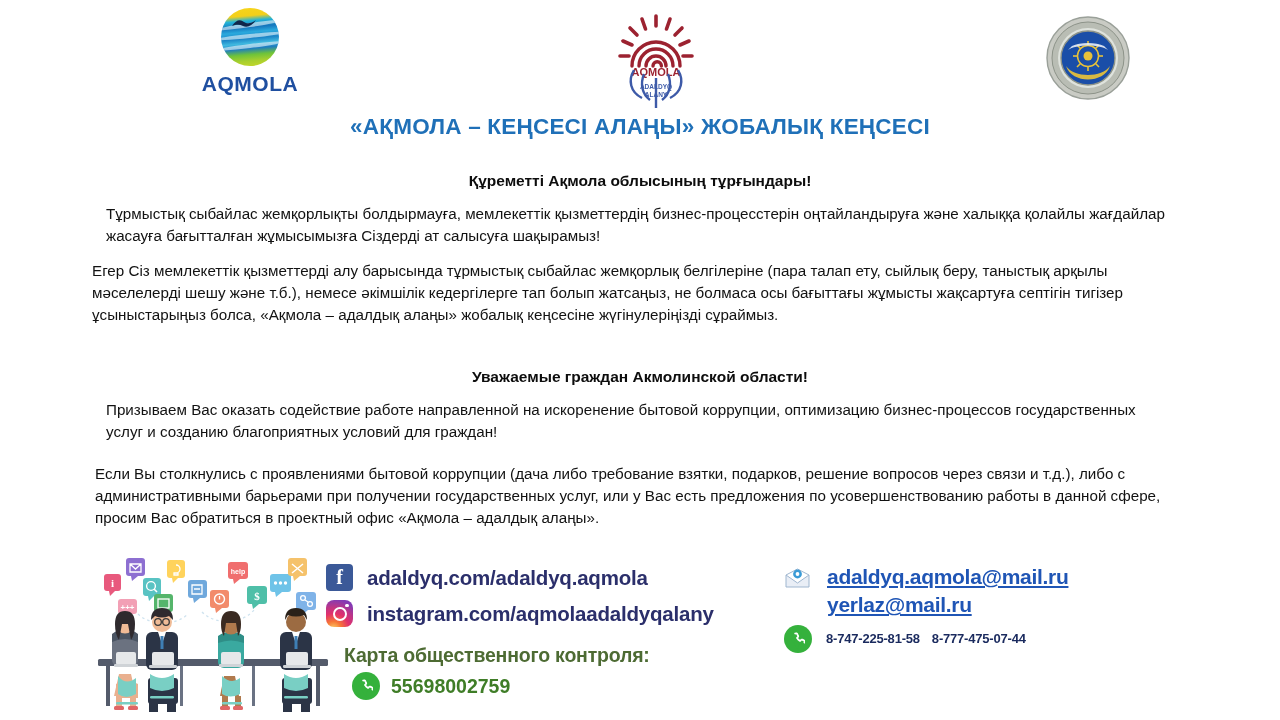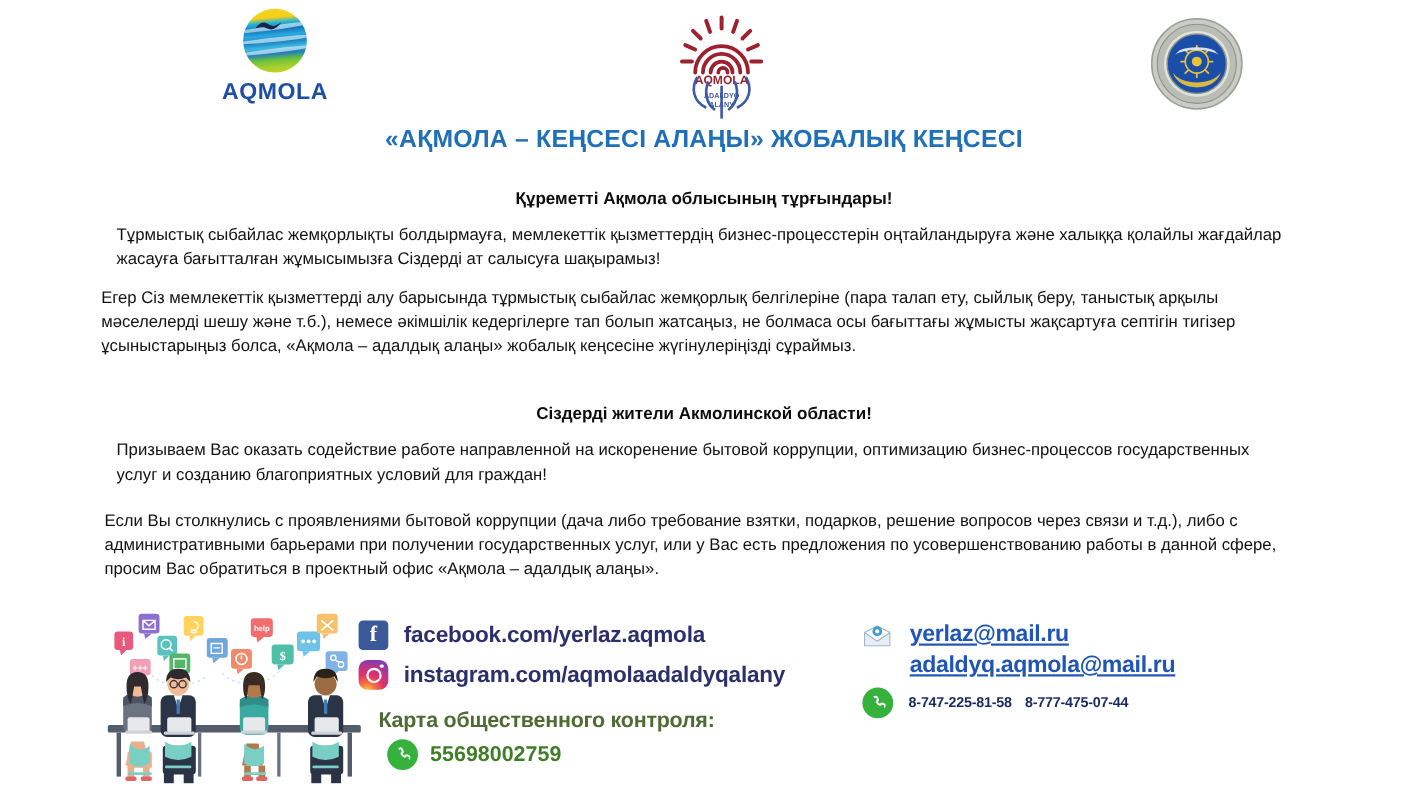--- a/index.html
+++ b/index.html
@@ -227,21 +227,21 @@
 
   <div class="main-title">«АҚМОЛА – КЕҢСЕСІ АЛАҢЫ» ЖОБАЛЫҚ КЕҢСЕСІ</div>
 
   <div class="content">
     <div class="sec-head">Құреметті Ақмола облысының тұрғындары!</div>
     <div class="para kz1">Тұрмыстық сыбайлас жемқорлықты болдырмауға, мемлекеттік қызметтердің бизнес-процесстерін оңтайландыруға және халыққа қолайлы жағдайлар жасауға бағытталған жұмысымызға Сіздерді ат салысуға шақырамыз!</div>
     <div class="para kz2">Егер Сіз мемлекеттік қызметтерді алу барысында тұрмыстық сыбайлас жемқорлық белгілеріне (пара талап ету, сыйлық беру, таныстық арқылы мәселелерді шешу және т.б.), немесе әкімшілік кедергілерге тап болып жатсаңыз, не болмаса осы бағыттағы жұмысты жақсартуға септігін тигізер ұсыныстарыңыз болса, «Ақмола – адалдық алаңы» жобалық кеңсесіне жүгінулеріңізді сұраймыз.</div>
 
     <div class="gap-lg"></div>
 
-    <div class="sec-head">Сіздерді жители Акмолинской области!</div>
+    <div class="sec-head">Уважаемые граждан Акмолинской области!</div>
     <div class="para ru1">Призываем Вас оказать содействие работе направленной на искоренение бытовой коррупции, оптимизацию бизнес-процессов государственных услуг и созданию благоприятных условий для граждан!</div>
     <div class="para ru2">Если Вы столкнулись с проявлениями бытовой коррупции (дача либо требование взятки, подарков, решение вопросов через связи и т.д.), либо с административными барьерами при получении государственных услуг, или у Вас есть предложения по усовершенствованию работы в данной сфере, просим Вас обратиться в проектный офис «Ақмола – адалдық алаңы».</div>
   </div>
 
   <div class="footer">
 
     <div class="illustration">
       <svg viewBox="0 0 242 160" width="242" height="160">
 
         <g>
@@ -388,21 +388,21 @@
           <rect x="58" y="140" width="24" height="2.5" rx="1.2"></rect>
           <rect x="130" y="146" width="20" height="2.5" rx="1.2"></rect>
           <rect x="192" y="140" width="24" height="2.5" rx="1.2"></rect>
         </g>
       </svg>
     </div>
 
     <div class="social">
       <div class="social-row">
         <span class="fb-icon"></span>
-        <span class="label">facebook.com/yerlaz.aqmola</span>
+        <span class="label">adaldyq.com/adaldyq.aqmola</span>
       </div>
       <div class="social-row">
         <span class="ig-icon">
           <span class="ring"></span>
             <span class="dot"></span>
         </span>
         <span class="label">instagram.com/aqmolaadaldyqalany</span>
       </div>
     </div>
 
@@ -420,22 +420,22 @@
 
     <div class="contacts">
       <div class="mail-row">
         <svg class="env-icon" viewBox="0 0 27 22">
           <path d="M2 8 l11.5 8 L25 8 l0 12 l-23 0 z" fill="#e9eef6" stroke="#9fb6cf" stroke-width="1"></path>
           <path d="M2 8 l11.5 -6 L25 8" fill="#ffffff" stroke="#9fb6cf" stroke-width="1"></path>
           <circle cx="13.5" cy="7" r="4.4" fill="#3b9bd6"></circle>
           <circle cx="13.5" cy="7" r="1.9" fill="#ffffff"></circle>
         </svg>
         <div class="mail-stack">
+          <span class="mail-link">adaldyq.aqmola@mail.ru</span>
           <span class="mail-link">yerlaz@mail.ru</span>
-          <span class="mail-link">adaldyq.aqmola@mail.ru</span>
         </div>
       </div>
       <div class="wa-row">
         <span class="wa-icon">
           <svg class="handset" viewBox="0 0 13 15">
             <path d="M3.2 2.6 c1 -0.6 1.8 -0.3 2.2 0.7 l0.7 1.6 c0.2 0.5 0.1 0.9 -0.3 1.2 l-0.6 0.5 c-0.2 0.2 -0.2 0.4 -0.1 0.6 c0.6 1.2 1.6 2.1 2.8 2.6 c0.2 0.1 0.4 0 0.6 -0.2 l0.5 -0.6 c0.3 -0.4 0.7 -0.5 1.2 -0.3 l1.6 0.7 c1 0.4 1.2 1.2 0.6 2.1" fill="none" stroke="#ffffff" stroke-width="1.8" stroke-linecap="round"></path>
           </svg>
         </span>
         <span class="phones">
           <span>8-747-225-81-58</span><span class="sp"></span><span>8-777-475-07-44</span>

